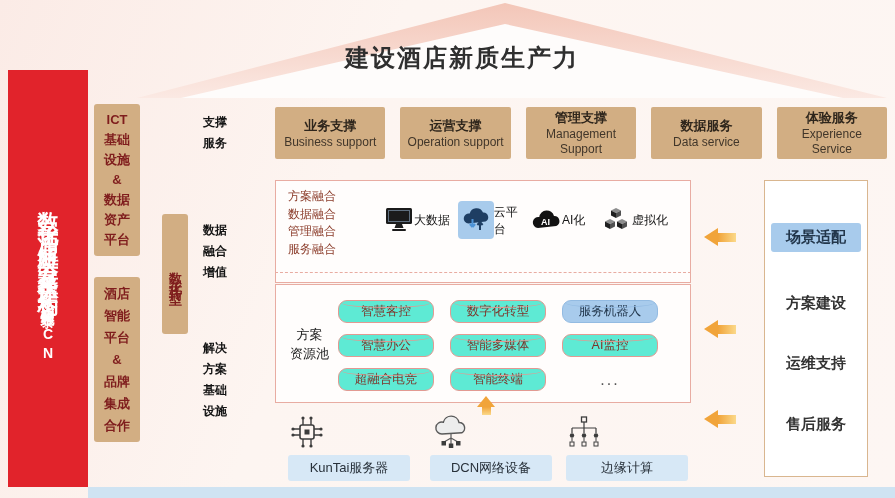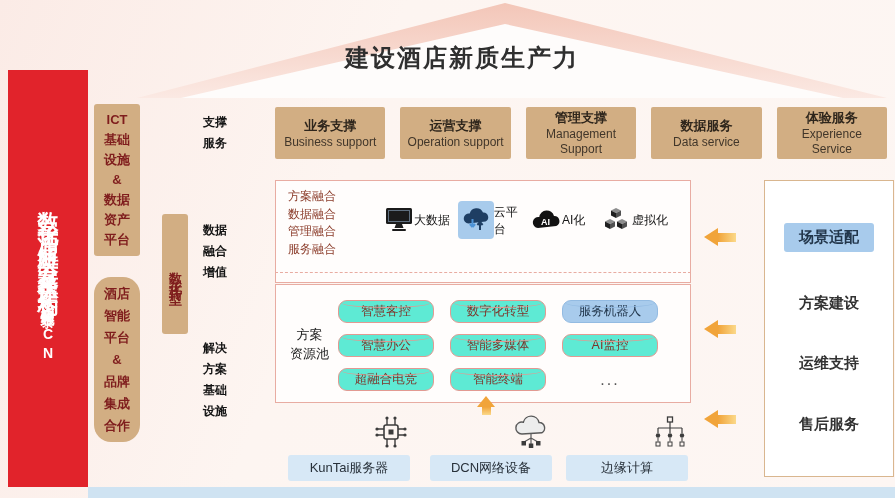--- a/index.html
+++ b/index.html
@@ -21,21 +21,21 @@
   .banner{left:8px;top:70px;width:80px;height:417px;background:var(--red);
           display:flex;writing-mode:vertical-rl;text-orientation:upright;
           align-items:center;justify-content:center;gap:10px;color:#fff;}
   .banner-title{font-size:21px;font-weight:bold;letter-spacing:7px;}
   .banner-sub{font-size:14px;font-weight:bold;letter-spacing:3px;}
 
   
   .tan-col{background:var(--tan);border-radius:3px;display:flex;align-items:center;justify-content:center;
            text-align:center;font-weight:bold;color:#7f1d1d;font-size:13px;}
   .col-ict{left:94px;top:104px;width:46px;height:152px;line-height:20px;}
-  .col-hotel{left:94px;top:277px;width:46px;height:165px;line-height:22px;border-radius:17px;}
+  .col-hotel{left:94px;top:277px;width:46px;height:165px;line-height:22px;}
   .col-transform{left:162px;top:214px;width:26px;height:120px;writing-mode:vertical-rl;text-orientation:upright;letter-spacing:5px;}
 
   
   .row-label{font-size:12px;font-weight:bold;color:#141414;line-height:21px;}
   .lbl-support{left:203px;top:112px;}
   .lbl-fusion{left:203px;top:220px;}
   .lbl-infra{left:203px;top:338px;}
 
   
   .services-row{left:275px;top:107px;width:612px;height:52px;display:flex;gap:15px;}
@@ -61,27 +61,27 @@
   .pill{position:relative;height:23px;border:1px solid var(--pill_border);border-radius:9px;background:#5eead4;
         display:flex;align-items:center;justify-content:center;font-size:12.5px;color:var(--pill_text);}
   .pill::after{content:"";position:absolute;left:3px;right:3px;top:-3px;height:9px;border-radius:50%;
                border-bottom:1px solid var(--pill_border);}
   .pill--hl{background:var(--blue_hl);border-color:#93bbe2;color:#23384e;}
   .pill--hl::after{border-bottom-color:#93bbe2;}
   .pill--plain{border:none;background:transparent;font-size:16px;color:#555;letter-spacing:2px;}
   .pill--plain::after{display:none;}
 
   
-  .device{display:flex;flex-direction:column;align-items:flex-end;width:122px;top:412px;}
+  .device{display:flex;flex-direction:column;align-items:flex-start;width:122px;top:412px;}
   .device .d-icon{height:38px;display:flex;align-items:flex-end;justify-content:center;}
   .device .d-label{margin-top:5px;width:100%;background:var(--blue_label);border-radius:3px;
                    text-align:center;font-size:13px;color:#28313a;padding:4px 0;}
 
   
-  .right-panel{left:764px;top:180px;width:130px;height:297px;background:#fff;border:1px solid #d9b68f;
+  .right-panel{left:764px;top:180px;width:104px;height:297px;background:#fff;border:1px solid #d9b68f;
                display:flex;flex-direction:column;align-items:center;justify-content:space-evenly;}
   .rp-item{font-size:15px;font-weight:bold;color:#333;}
   .rp-item--hl{background:var(--blue_hl);padding:5px 15px;border-radius:3px;color:#22364b;}
 
   
   .arrow-left{display:flex;align-items:center;}
   .arrow-left .head{width:0;height:0;border-top:9px solid transparent;border-bottom:9px solid transparent;border-right:14px solid var(--arrow);}
   .arrow-left .tail{width:18px;height:9px;background:linear-gradient(90deg,var(--arrow),#fbd98a);}
   .arrow-up{display:flex;flex-direction:column;align-items:center;}
   .arrow-up .head{width:0;height:0;border-left:9px solid transparent;border-right:9px solid transparent;border-bottom:11px solid var(--arrow);}

